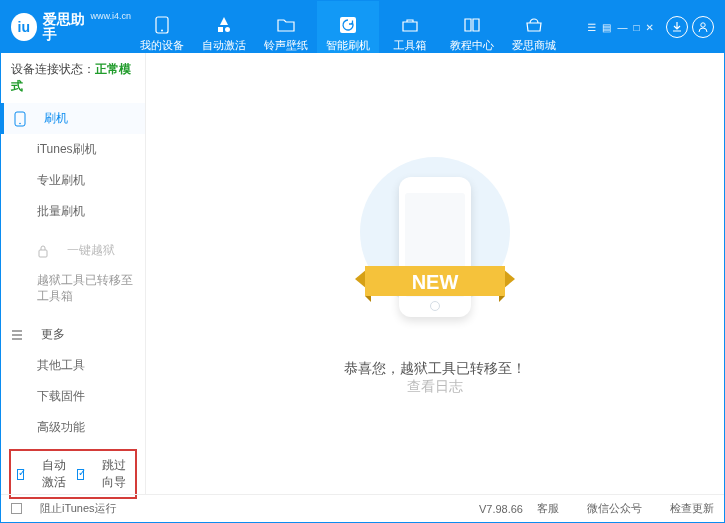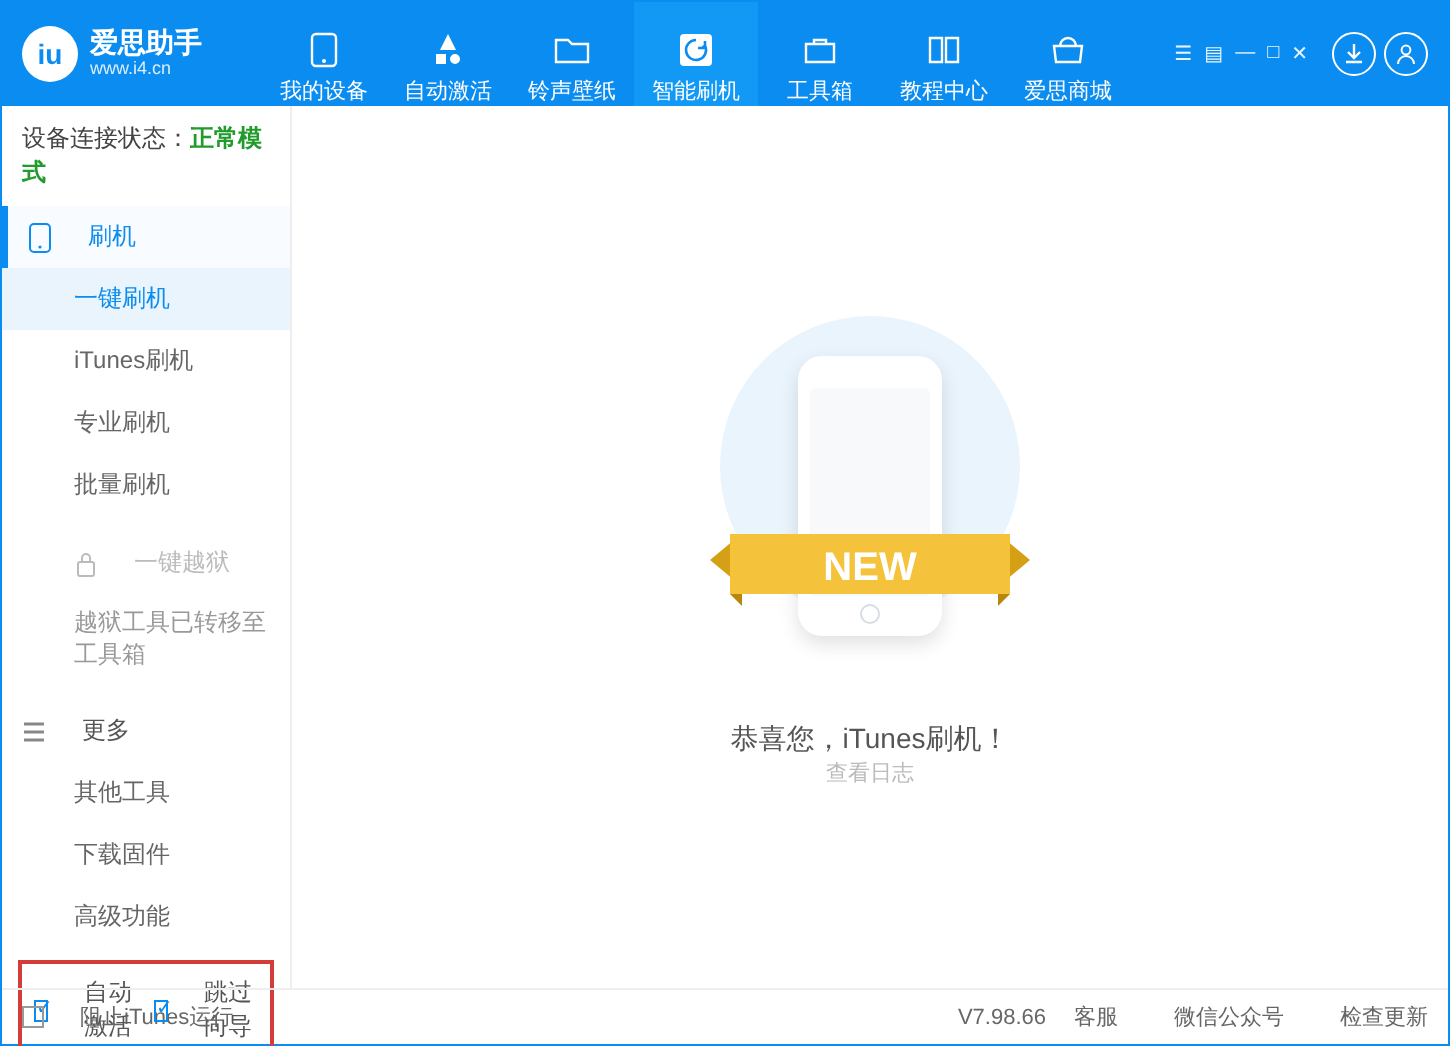--- a/index.html
+++ b/index.html
@@ -1,21 +1,21 @@
 <!DOCTYPE html>
 <html><head>
 <meta charset="utf-8">
 <style>
 * { box-sizing: border-box; margin: 0; padding: 0; }
 body { font-family: "Microsoft YaHei", Arial, sans-serif; font-size: 12px; background: #fff; }
 .app { width: 725px; height: 523px; border: 1px solid #0b8cf0; display: flex; flex-direction: column; }
 .titlebar { height: 52px; background: #0b8cf0; display: flex; align-items: center; color: #fff; padding: 0 10px; }
 .logo-wrap { display: flex; align-items: center; width: 120px; }
 .logo-badge { width: 28px; height: 28px; border-radius: 50%; background: #fff; display: flex; align-items: center; justify-content: center; color: #0b8cf0; font-weight: bold; margin-right: 6px; font-size: 14px; }
-.logo-text { display: flex; flex-direction: column; line-height: 1.1; }
+.logo-text { display: flex; flex-direction: row; line-height: 1.1; }
 .logo-text .ti { font-size: 14px; font-weight: bold; }
 .logo-text .url { font-size: 9px; opacity: 0.85; }
 .nav { display: flex; flex: 1; height: 100%; }
 .nav-item { width: 62px; display: flex; flex-direction: column; align-items: center; justify-content: flex-end; gap: 4px; cursor: pointer; font-size: 11px; }
 .nav-item.active { background: #1299f6; }
 .nav-item .ic { width: 18px; height: 18px; display: flex; align-items: center; justify-content: center; }
 .nav-item svg { fill: #fff; }
 .titlebar-right { display: flex; align-items: center; gap: 4px; }
 .sysbtns { display: flex; gap: 6px; font-size: 10px; margin-right: 8px; }
 .sysbtns span { cursor: pointer; opacity: 0.9; }
@@ -42,21 +42,21 @@
 .main { flex: 1; display: flex; flex-direction: column; align-items: center; justify-content: center; }
 .illus { width: 170px; height: 190px; position: relative; display: flex; align-items: center; justify-content: center; }
 .ring { width: 150px; height: 150px; border-radius: 50%; background: #eaf4fc; position: absolute; top: 5px; }
 .phone { width: 72px; height: 140px; background: #fff; border-radius: 12px; position: relative; z-index: 2; box-shadow: 0 4px 10px rgba(0,0,0,0.12); }
 .phone .screen { position: absolute; top: 16px; left: 6px; right: 6px; bottom: 20px; background: #f7f9fb; border-radius: 3px; }
 .phone .home { position: absolute; bottom: 6px; left: 50%; transform: translateX(-50%); width: 10px; height: 10px; border-radius: 50%; border: 1px solid #d5dde5; }
 .ribbon { position: absolute; z-index: 3; bottom: 35px; left: 50%; transform: translateX(-50%); }
 .ribbon svg { display: block; }
 .msg { margin-top: 18px; font-size: 14px; color: #555; }
 .btn-ok { margin-top: 14px; padding: 6px 26px; border: 1px solid #ddd; background: #fff; color: #555; cursor: pointer; font-size: 12px; }
-.log-link { margin-top: 0; color: #bbb; font-size: 11px; cursor: pointer; }
+.log-link { margin-top: 0; color: #bbb; font-size: 14px; cursor: pointer; }
 
 .footer { height: 28px; border-top: 1px solid #eee; display: flex; align-items: center; padding: 0 10px; font-size: 11px; color: #666; }
 .footer .chk { margin-right: auto; }
 .footer .f-links { display: flex; gap: 28px; }
 .footer .f-links span { cursor: pointer; }
 .footer .ver { margin: 0 14px; }
 
 .ic svg, .sec-head svg { display:block; }
 </style>
 </head>
@@ -160,21 +160,20 @@
         <span>设备连接状态：</span><b>正常模式</b>
       </div>
 
       <div class="sec-head active">
         <svg width="12" height="16" viewBox="0 0 12 16">
             <rect x="1" y="1" width="10" height="14" rx="2" fill="none" stroke="#0b8cf0"></rect>
             <circle cx="6" cy="12.5" r="0.8" fill="#0b8cf0"></circle>
           </svg>
         <span>刷机</span>
       </div>
-      <div class="sub active">一键刷机</div>
       <div class="sub">iTunes刷机</div>
       <div class="sub">专业刷机</div>
       <div class="sub">批量刷机</div>
       <div class="sep"></div>
 
       <div class="sec-head locked">
         <svg width="12" height="14" viewBox="0 0 12 14">
             <rect x="2" y="6" width="8" height="7" rx="1" fill="none" stroke="#bbb"></rect>
             <path d="M4 6V4a2 2 0 0 1 4 0v2" fill="none" stroke="#bbb"></path>
           </svg>
@@ -220,21 +219,21 @@
           <svg width="160" height="46" viewBox="0 0 160 46">
             <polygon points="0,18 12,8 12,28" fill="#d6a016"></polygon>
             <polygon points="160,18 148,8 148,28" fill="#d6a016"></polygon>
             <rect x="10" y="5" width="140" height="30" fill="#f5c23b"></rect>
             <polygon points="10,35 16,41 16,35" fill="#b8860b"></polygon>
             <polygon points="150,35 144,41 144,35" fill="#b8860b"></polygon>
             <text x="80" y="28" text-anchor="middle" fill="#fff" font-family="Arial Black,Arial" font-weight="900" font-size="20">NEW</text>
           </svg>
         </div>
       </div>
-      <div class="msg">恭喜您，iTunes刷机！</div>
+      <div class="msg">恭喜您，越狱工具已转移至！</div>
       <div class="log-link">查看日志</div>
     </div>
   </div>
 
   <div class="footer">
     <label class="chk">
         <span class="box" style="border-color:#999"></span>
         <span>阻止iTunes运行</span>
       </label>
     <span class="ver">V7.98.66</span>

